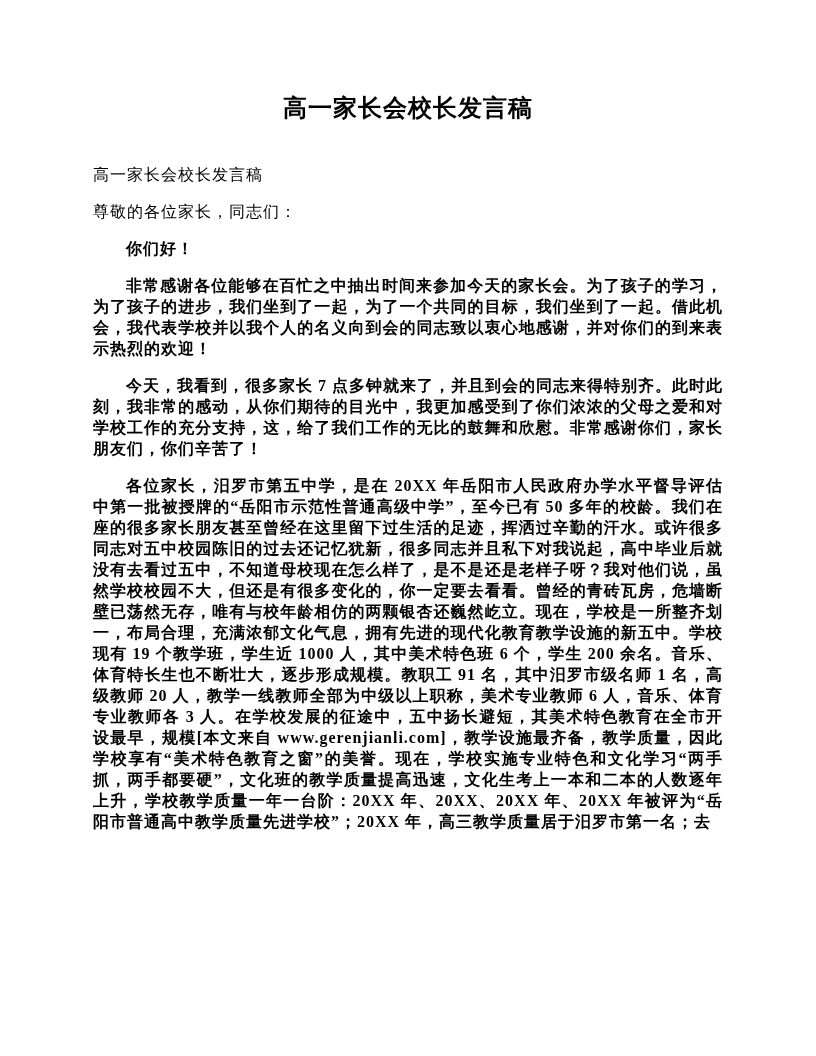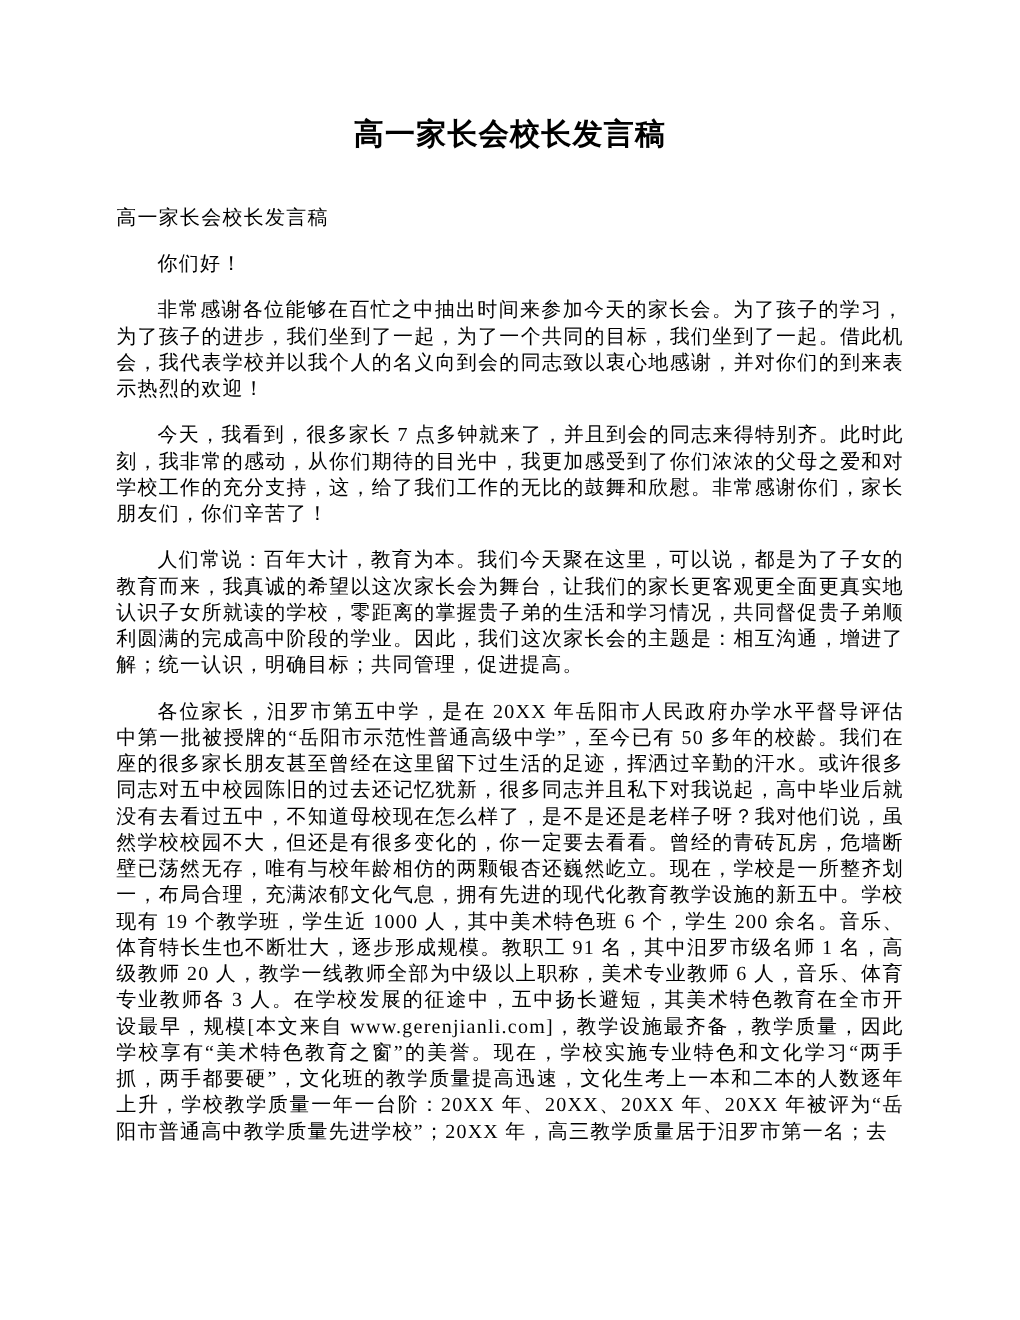--- a/index.html
+++ b/index.html
@@ -34,35 +34,36 @@
     .para {
       font-size: 16px;
       line-height: 21px;
       letter-spacing: 1px;
       text-align: justify;
       margin: 0 0 16px 0;
       word-break: break-all;
     }
     .para.indent {
       text-indent: 33px;
+      font-weight: bold;
     }
   </style>
 </head>
 <body>
 
 <div class="page">
 
   <h1 class="doc-title">高一家长会校长发言稿</h1>
 
   <p class="para">高一家长会校长发言稿</p>
 
+  <p class="para">尊敬的各位家长，同志们：</p>
 
   <p class="para indent">你们好！</p>
 
   <p class="para indent">非常感谢各位能够在百忙之中抽出时间来参加今天的家长会。为了孩子的学习，为了孩子的进步，我们坐到了一起，为了一个共同的目标，我们坐到了一起。借此机会，我代表学校并以我个人的名义向到会的同志致以衷心地感谢，并对你们的到来表示热烈的欢迎！</p>
 
   <p class="para indent">今天，我看到，很多家长 7 点多钟就来了，并且到会的同志来得特别齐。此时此刻，我非常的感动，从你们期待的目光中，我更加感受到了你们浓浓的父母之爱和对学校工作的充分支持，这，给了我们工作的无比的鼓舞和欣慰。非常感谢你们，家长朋友们，你们辛苦了！</p>
 
-  <p class="para indent">人们常说：百年大计，教育为本。我们今天聚在这里，可以说，都是为了子女的教育而来，我真诚的希望以这次家长会为舞台，让我们的家长更客观更全面更真实地认识子女所就读的学校，零距离的掌握贵子弟的生活和学习情况，共同督促贵子弟顺利圆满的完成高中阶段的学业。因此，我们这次家长会的主题是：相互沟通，增进了解；统一认识，明确目标；共同管理，促进提高。</p>
 
   <p class="para indent">各位家长，汨罗市第五中学，是在 20XX 年岳阳市人民政府办学水平督导评估中第一批被授牌的“岳阳市示范性普通高级中学”，至今已有 50 多年的校龄。我们在座的很多家长朋友甚至曾经在这里留下过生活的足迹，挥洒过辛勤的汗水。或许很多同志对五中校园陈旧的过去还记忆犹新，很多同志并且私下对我说起，高中毕业后就没有去看过五中，不知道母校现在怎么样了，是不是还是老样子呀？我对他们说，虽然学校校园不大，但还是有很多变化的，你一定要去看看。曾经的青砖瓦房，危墙断壁已荡然无存，唯有与校年龄相仿的两颗银杏还巍然屹立。现在，学校是一所整齐划一，布局合理，充满浓郁文化气息，拥有先进的现代化教育教学设施的新五中。学校现有 19 个教学班，学生近 1000 人，其中美术特色班 6 个，学生 200 余名。音乐、体育特长生也不断壮大，逐步形成规模。教职工 91 名，其中汨罗市级名师 1 名，高级教师 20 人，教学一线教师全部为中级以上职称，美术专业教师 6 人，音乐、体育专业教师各 3 人。在学校发展的征途中，五中扬长避短，其美术特色教育在全市开设最早，规模[本文来自 www.gerenjianli.com]，教学设施最齐备，教学质量，因此学校享有“美术特色教育之窗”的美誉。现在，学校实施专业特色和文化学习“两手抓，两手都要硬”，文化班的教学质量提高迅速，文化生考上一本和二本的人数逐年上升，学校教学质量一年一台阶：20XX 年、20XX、20XX 年、20XX 年被评为“岳阳市普通高中教学质量先进学校”；20XX 年，高三教学质量居于汨罗市第一名；去</p>
 
 </div>
 
 </body></html>

